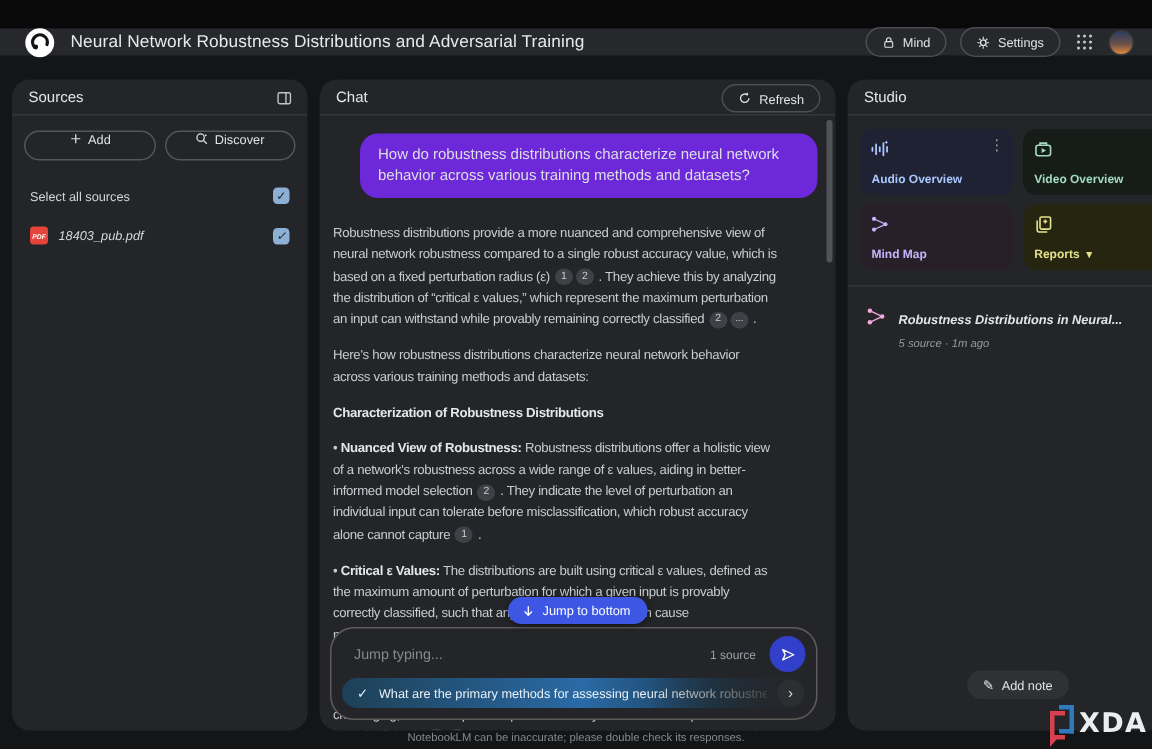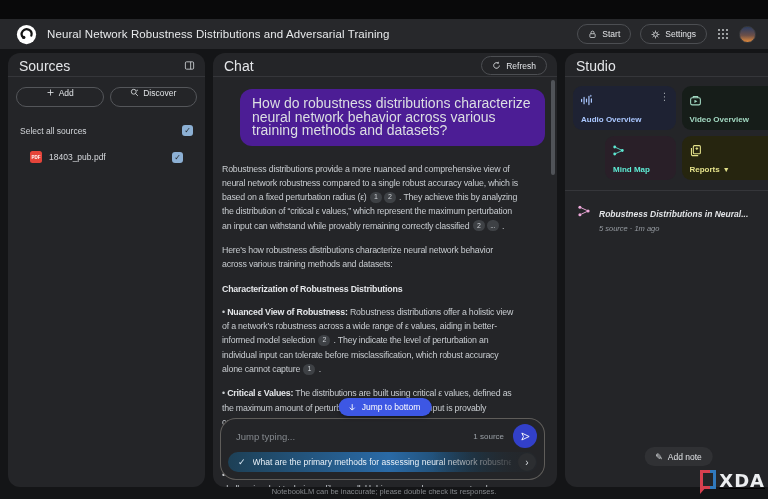--- a/index.html
+++ b/index.html
@@ -1,60 +1,60 @@
 <!DOCTYPE html>
 <html><head>
 <meta charset="utf-8">
 <style>
   * { margin:0; padding:0; box-sizing:border-box; }
   html,body { width:768px; height:499px; overflow:hidden; background:#141517;
     font-family:"Liberation Sans", sans-serif; -webkit-font-smoothing:antialiased; }
   .top-strip { position:absolute; left:0; top:0; width:768px; height:19px; background:#09090a; }
-  .appbar { position:absolute; left:0; top:19px; width:768px; height:30px; background:#27282b;
+  .appbar { position:absolute; left:0; top:19px; width:768px; height:18px; background:#27282b;
     display:flex; align-items:center; padding:0 12px 0 16px; }
   .logo { width:21px; height:21px; flex:0 0 auto; }
   .app-title { margin-left:10px; font-size:11.5px; color:#e7e9eb; letter-spacing:.1px; }
   .appbar-right { margin-left:auto; display:flex; align-items:center; gap:9px; }
   .pill-btn { display:inline-flex; align-items:center; gap:5px; height:20px; padding:0 10px;
     border:1px solid #4c4e52; border-radius:11px; background:transparent; color:#e2e4e7;
     font-size:8.5px; font-family:inherit; cursor:pointer; white-space:nowrap; }
   .pill-btn svg { flex:0 0 auto; }
   .dots9 { display:grid; grid-template-columns:repeat(3,2px); grid-gap:2px; padding:2px; }
   .dots9 span { width:2px; height:2px; border-radius:50%; background:#c7cacd; }
   .avatar { width:17px; height:17px; border-radius:50%;
     background:linear-gradient(180deg,#2c3d62 0%,#6b4f49 55%,#e0893c 100%); border:1px solid #3a3b3e; }
 
   .panel { position:absolute; top:53px; height:434px; background:#242528; border-radius:12px; overflow:hidden; }
   .panel-sources { left:8px; width:197px; }
   .panel-chat { left:213px; width:344px; }
   .panel-studio { left:565px; width:227px; }
   .panel-header { height:24px; display:flex; align-items:center; padding:2px 10px 0 11px;
     border-bottom:1px solid #35363a; }
-  .panel-title { font-size:14px; color:#e4e6e9; }
+  .panel-title { font-size:10px; color:#e4e6e9; }
   .panel-header .spacer { flex:1; }
   .icon-btn { background:none; border:none; color:#c3c6c9; cursor:pointer; display:flex; align-items:center; padding:0; }
 
   
   .src-btn-row { display:flex; gap:6px; margin:10px 8px 0; }
   .src-btn { flex:1; height:20px; display:flex; align-items:flex-start; justify-content:center; gap:4px;
     border:1px solid #54565a; border-radius:11px; background:transparent; color:#e0e3e6;
     font-size:8.5px; font-family:inherit; cursor:pointer; }
   .select-row { display:flex; align-items:center; margin:18px 12px 0; }
   .select-row .lbl { font-size:8.5px; color:#d3d6da; }
   .checkbox { margin-left:auto; width:11px; height:11px; border-radius:3px; background:#8cb0d4;
     display:flex; align-items:center; justify-content:center; font-size:8px; color:#22262b; cursor:pointer; }
-  .file-row { display:flex; align-items:center; margin:15px 22px 0; cursor:pointer; }
+  .file-row { display:flex; align-items:center; margin:15px 12px 0; cursor:pointer;font-style:italic; }
   .pdf-icon { width:12px; height:12px; border-radius:2.5px; background:#e5443a; color:#fff;
     font-size:4.5px; font-weight:bold; display:flex; align-items:center; justify-content:center; }
   .file-name { margin-left:7px; font-size:8.5px; color:#d6d9dd; }
 
   
   .chat-scroll { position:absolute; left:0; right:0; top:25px; bottom:0; overflow:hidden; }
-  .bubble { margin:11px 12px 0 27px; background:#4c1d95; border-radius:12px; padding:8px 12px;
-    font-size:14px; line-height:13.5px; color:#dcdfe3; }
+  .bubble { margin:11px 12px 0 27px; background:#6d28d9; border-radius:12px; padding:8px 12px;
+    font-size:10px; line-height:13.5px; color:#dcdfe3; }
   .answer { margin:16px 39px 0 9px; font-size:8.8px; line-height:14.3px; letter-spacing:-.2px; color:#c8ccd0; }
   .answer p { margin:0 0 10px; }
   .answer b { color:#e4e6e9; font-weight:bold; }
   .ans-h { font-weight:bold; color:#e4e6e9; margin:2px 0 9px; }
   .cit { display:inline-flex; align-items:center; justify-content:center; min-width:12px; height:11px;
     padding:0 3px; margin:0 1px; border-radius:7px; background:#3e4145; color:#ccd0d4;
     font-size:7px; vertical-align:1px; cursor:pointer; }
   .scroll-thumb { position:absolute; right:2px; top:27px; width:4px; height:95px; border-radius:2px; background:#505358; }
   .jump-btn { position:absolute; left:50%; top:345px; transform:translateX(-50%);
     display:flex; align-items:center; gap:5px; height:18px; padding:0 11px 0 9px; border:none;
@@ -88,21 +88,21 @@
   .studio-divider { border:none; border-top:1px solid #35363a; margin:10px 0 0; }
   .studio-item { display:flex; align-items:flex-start; padding:12px 10px 0 12px; cursor:pointer;font-style:italic; }
   .studio-item .txt { margin-left:8px; flex:1; min-width:0; }
   .studio-item .t1 { font-size:8.5px; font-weight:bold; color:#e2e4e7; white-space:nowrap; overflow:hidden; }
   .studio-item .t2 { font-size:7.5px; color:#969ba1; margin-top:3px; }
   .add-note { position:absolute; left:50%; bottom:21px; transform:translateX(-50%);
     display:flex; align-items:center; gap:5px; height:19px; padding:0 11px; border:none;
     border-radius:10px; background:#303134; color:#e0e3e6; font-size:8.5px; font-family:inherit; cursor:pointer; }
 
   
-  .watermark { position:absolute; right:3px; bottom:6px; display:flex; align-items:flex-start; z-index:9;text-decoration:underline; }
+  .watermark { position:absolute; right:3px; bottom:6px; display:flex; align-items:flex-end; z-index:9; }
   .wb-l { position:relative; width:10px; height:19px; border:3.5px solid #d8404f; border-right:none; }
   .wb-l::after { content:""; position:absolute; left:-3.5px; bottom:-8px; width:0; height:0;
     border-left:7px solid #d8404f; border-bottom:8px solid transparent; }
   .wb-r { width:10px; height:19px; border:3.5px solid #3079bd; border-left:none; margin:0 3px 4px -4px; }
   .wm-text { font-size:18px; font-weight:bold; color:#eceef0; letter-spacing:1px; font-family:"DejaVu Sans", sans-serif; }
 </style>
 </head>
 <body>
 
 <div class="top-strip"></div>
@@ -113,21 +113,21 @@
     <path d="M8.2 15.5a5.6 5.6 0 1 1 9.3-2.2" fill="none" stroke="#131313" stroke-width="2.5" stroke-linecap="round"></path>
     <circle cx="8.9" cy="15.3" r="1.9" fill="#131313"></circle>
   </svg>
   <div class="app-title">Neural Network Robustness Distributions and Adversarial Training</div>
   <div class="appbar-right">
     <button class="pill-btn">
       <svg width="9" height="9" viewBox="0 0 24 24">
         <rect x="5" y="10" width="14" height="10" rx="2" fill="none" stroke="#e2e4e7" stroke-width="2"></rect>
         <path d="M8 10V7a4 4 0 0 1 8 0v3" fill="none" stroke="#e2e4e7" stroke-width="2"></path>
       </svg>
-      <span>Start</span>
+      <span>Mind</span>
     </button>
     <button class="pill-btn">
       <svg width="9" height="9" viewBox="0 0 24 24">
         <circle cx="12" cy="12" r="5" fill="none" stroke="#e2e4e7" stroke-width="2.4"></circle>
         <path d="M12 1.5v4M12 18.5v4M1.5 12h4M18.5 12h4M4.6 4.6l2.8 2.8M16.6 16.6l2.8 2.8M19.4 4.6l-2.8 2.8M7.4 16.6l-2.8 2.8" stroke="#e2e4e7" stroke-width="2"></path>
       </svg>
       <span>Settings</span>
     </button>
     <button class="icon-btn">
       <span class="dots9">
@@ -259,21 +259,21 @@
     </div>
     <div class="card" style="background: rgb(22, 29, 25); color: rgb(163, 217, 194);">
       <svg width="13" height="13" viewBox="0 0 24 24">
         <rect x="3" y="7" width="18" height="13" rx="3" fill="none" stroke="currentColor" stroke-width="2"></rect>
         <path d="M8 7V4.5h8V7" fill="none" stroke="currentColor" stroke-width="2"></path>
         <path d="M10 10.5l5.5 3-5.5 3z" fill="currentColor"></path>
       </svg>
       <span class="menu-dots">⋮</span>
       <span class="card-label">Video Overview</span>
     </div>
-    <div class="card" style="background: rgb(41, 31, 40); color: #5eead4; margin-left: 32px;">
+    <div class="card" style="background: rgb(41, 31, 40); color: #c4b5fd;">
       <svg width="13" height="13" viewBox="0 0 24 24">
         <circle cx="5" cy="5.5" r="2.6" fill="currentColor"></circle>
         <circle cx="5" cy="18.5" r="2.6" fill="currentColor"></circle>
         <circle cx="19" cy="12" r="2.6" fill="currentColor"></circle>
         <path d="M7.2 6.5L17 11M7.2 17.5L17 13" stroke="currentColor" stroke-width="1.6" fill="none"></path>
       </svg>
       <span class="card-label">Mind Map</span>
     </div>
     <div class="card" style="background: rgb(38, 37, 15); color: rgb(227, 225, 138);">
       <svg width="13" height="13" viewBox="0 0 24 24">

